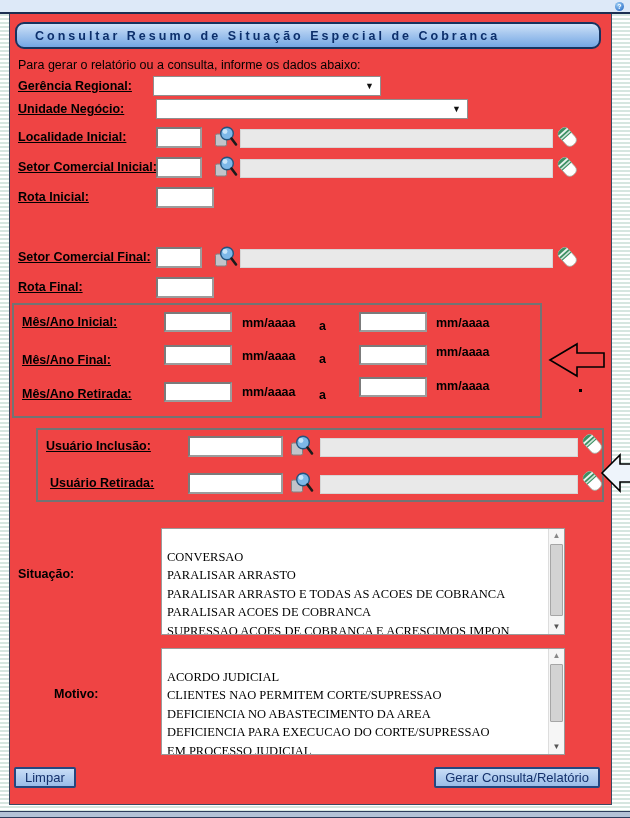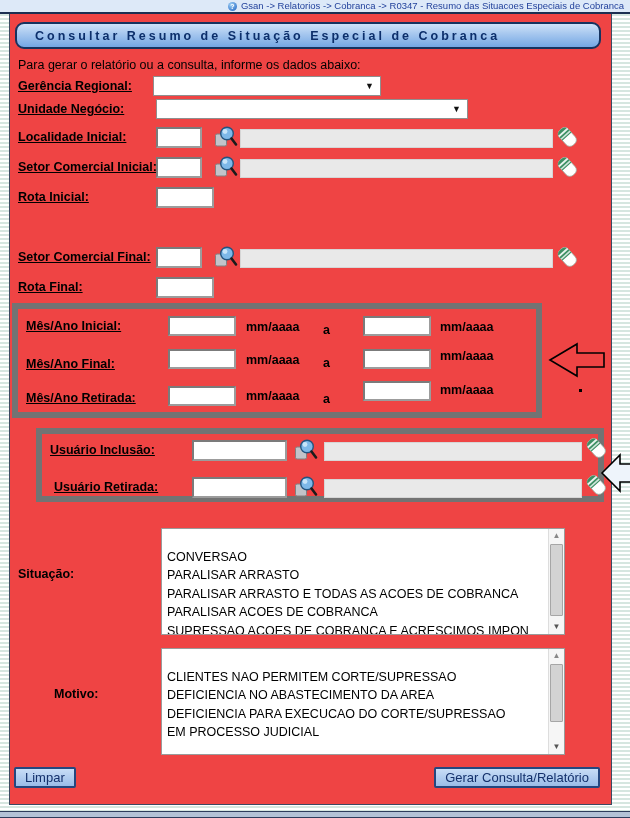--- a/index.html
+++ b/index.html
@@ -55,30 +55,30 @@
   .inp{
     position:absolute; height:21px; background:#fff;
     border:2px solid #9c9c9c; border-top-color:#7b7b7b; border-left-color:#7b7b7b;
   }
   .gray{
     position:absolute; height:19px; top:2px; background:#e9e9e9; border:1px solid #d6d6d6;
   }
   .icon-btn{ position:absolute; top:-2px; width:24px; height:25px; cursor:pointer; }
   .icon-btn svg{ display:block; }
 
-  .blackbox{ position:absolute; border:6px solid #737373;padding-left:17px; }
+  .blackbox{ position:absolute; border:2px solid #737373;padding-left:17px; }
 
   .fmt{ position:absolute; font-size:12.5px; font-weight:bold; color:#000; top:4px; }
 
   
   .listbox{
     position:absolute; width:404px; height:107px; background:#fff;
     border:1px solid #9a9a9a; display:flex;
   }
-  .list-items{ flex:1; overflow:hidden; padding-left:5px; }
+  .list-items{ flex:1; overflow:hidden; padding-left:5px;font-family:Liberation Serif, serif; }
   .list-items .opt{ font-size:12.5px; line-height:18.5px; height:18.5px; color:#000; white-space:nowrap; }
   .scrollbar{ width:16px; background:#f3f3f3; border-left:1px solid #ddd; display:flex; flex-direction:column; }
   .sb-btn{ height:14px; text-align:center; font-size:8px; line-height:14px; color:#888; background:#f6f6f6; flex:0 0 auto;}
   .sb-btn.down{ color:#555; }
   .sb-track{ flex:1; position:relative; background:#f6f6f6; }
   .sb-thumb{ position:absolute; left:1px; right:1px; background:#d3d3d3; border:1px solid #a6a6a6; border-radius:1px; }
 
   .btn{
     position:absolute; height:21px; padding:0 9px;
     background:linear-gradient(to bottom,#c8ddf6,#9abce8);
@@ -93,21 +93,20 @@
   .bottombar{
     position:absolute; left:0; top:811px; width:630px; height:7px;
     background:#b3c2d6; border-top:1.5px solid #2e3d5c; border-bottom:1.5px solid #2e3d5c;
   }
 </style>
 </head>
 <body>
 
 <div class="topbar">
   <span class="help-ball">?</span>
-  <span class="crumb">Gsan -&gt; Relatorios -&gt; Cobranca -&gt; R0347 - Resumo das Situacoes Especiais de Cobranca</span>
 </div>
 <div class="navline"></div>
 
 <div class="panel">
 
   <div class="titlebar">
     <span>Consultar Resumo de Situação Especial de Cobranca</span>
   </div>
 
   <div class="intro">Para gerar o relatório ou a consulta, informe os dados abaixo:</div>
@@ -312,20 +311,21 @@
         <div class="sb-btn down">▼</div>
       </div>
     </div>
   </div>
 
   <div>
     <span class="lbl" style="position:absolute; left:8px; top:673px;margin-left:36px;">Motivo:</span>
     <div class="listbox" style="left:151px; top:634px;">
       <div class="list-items">
           <div class="opt"></div>
+          <div class="opt">ACORDO JUDICIAL</div>
           <div class="opt">CLIENTES NAO PERMITEM CORTE/SUPRESSAO</div>
           <div class="opt">DEFICIENCIA NO ABASTECIMENTO DA AREA</div>
           <div class="opt">DEFICIENCIA PARA EXECUCAO DO CORTE/SUPRESSAO</div>
           <div class="opt">EM PROCESSO JUDICIAL</div>
         </div>
       <div class="scrollbar">
         <div class="sb-btn">▲</div>
         <div class="sb-track">
           <div class="sb-thumb" style="top:1px; height:58px;"></div>
         </div>

